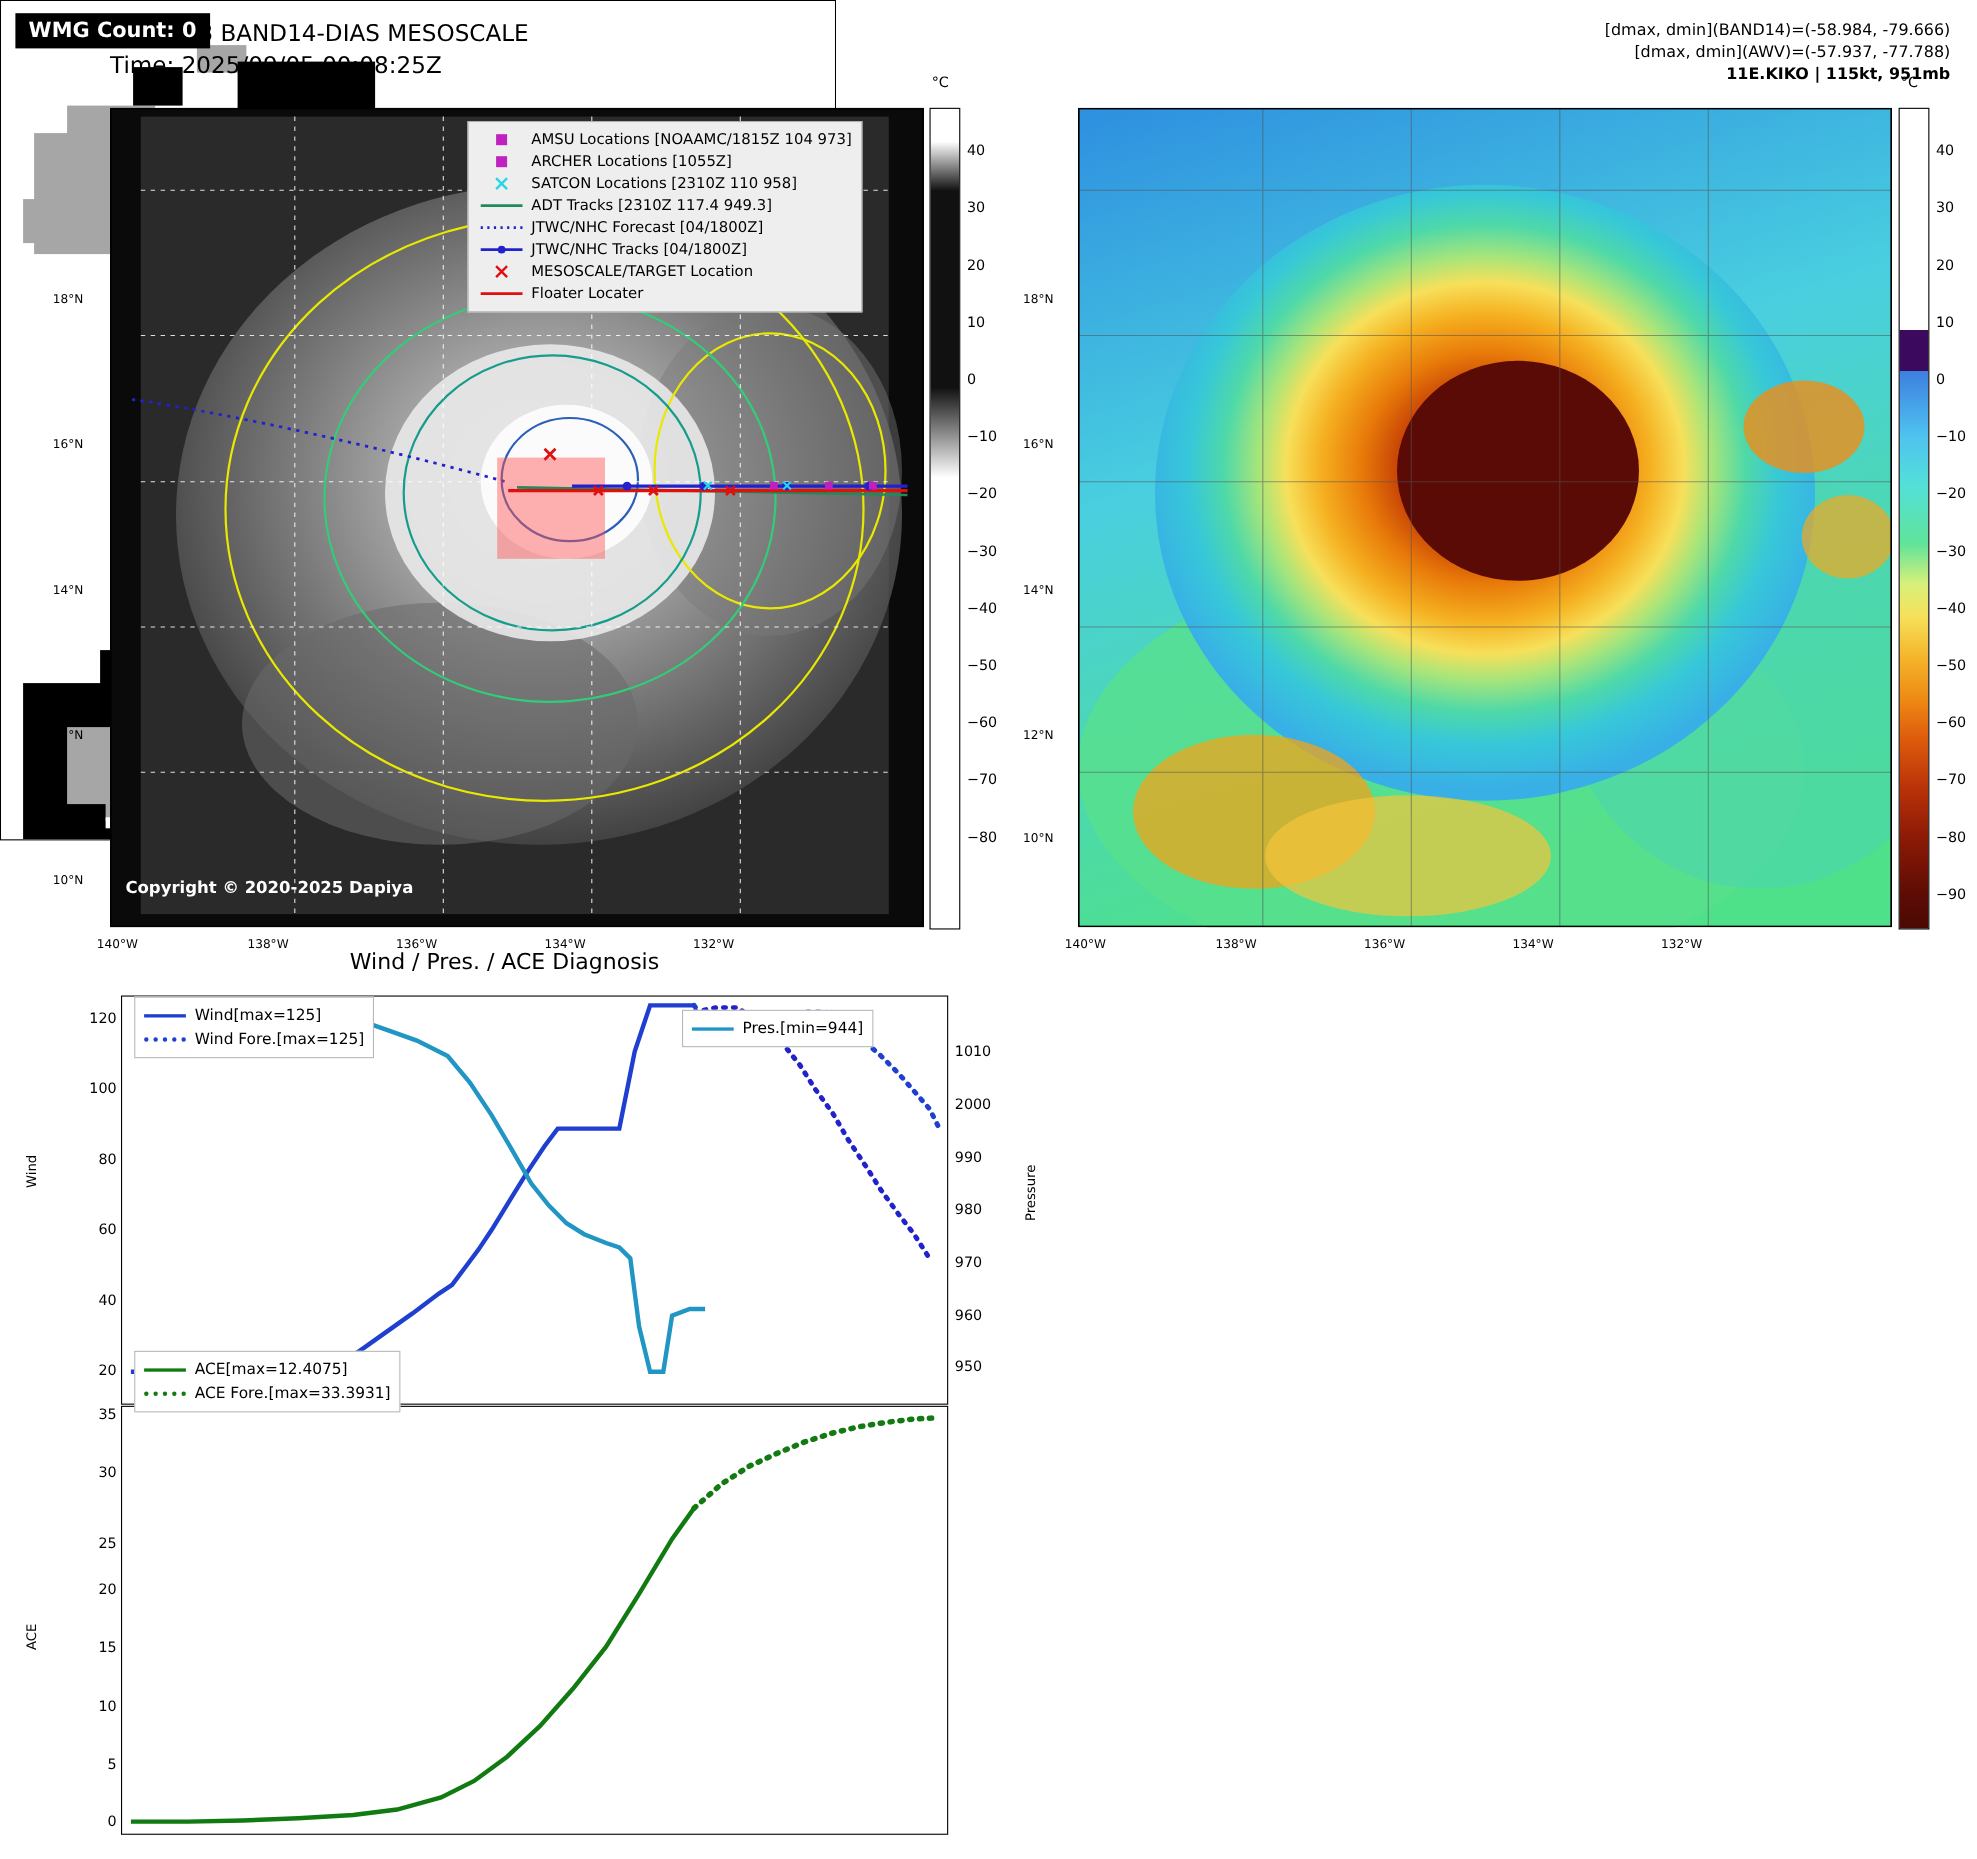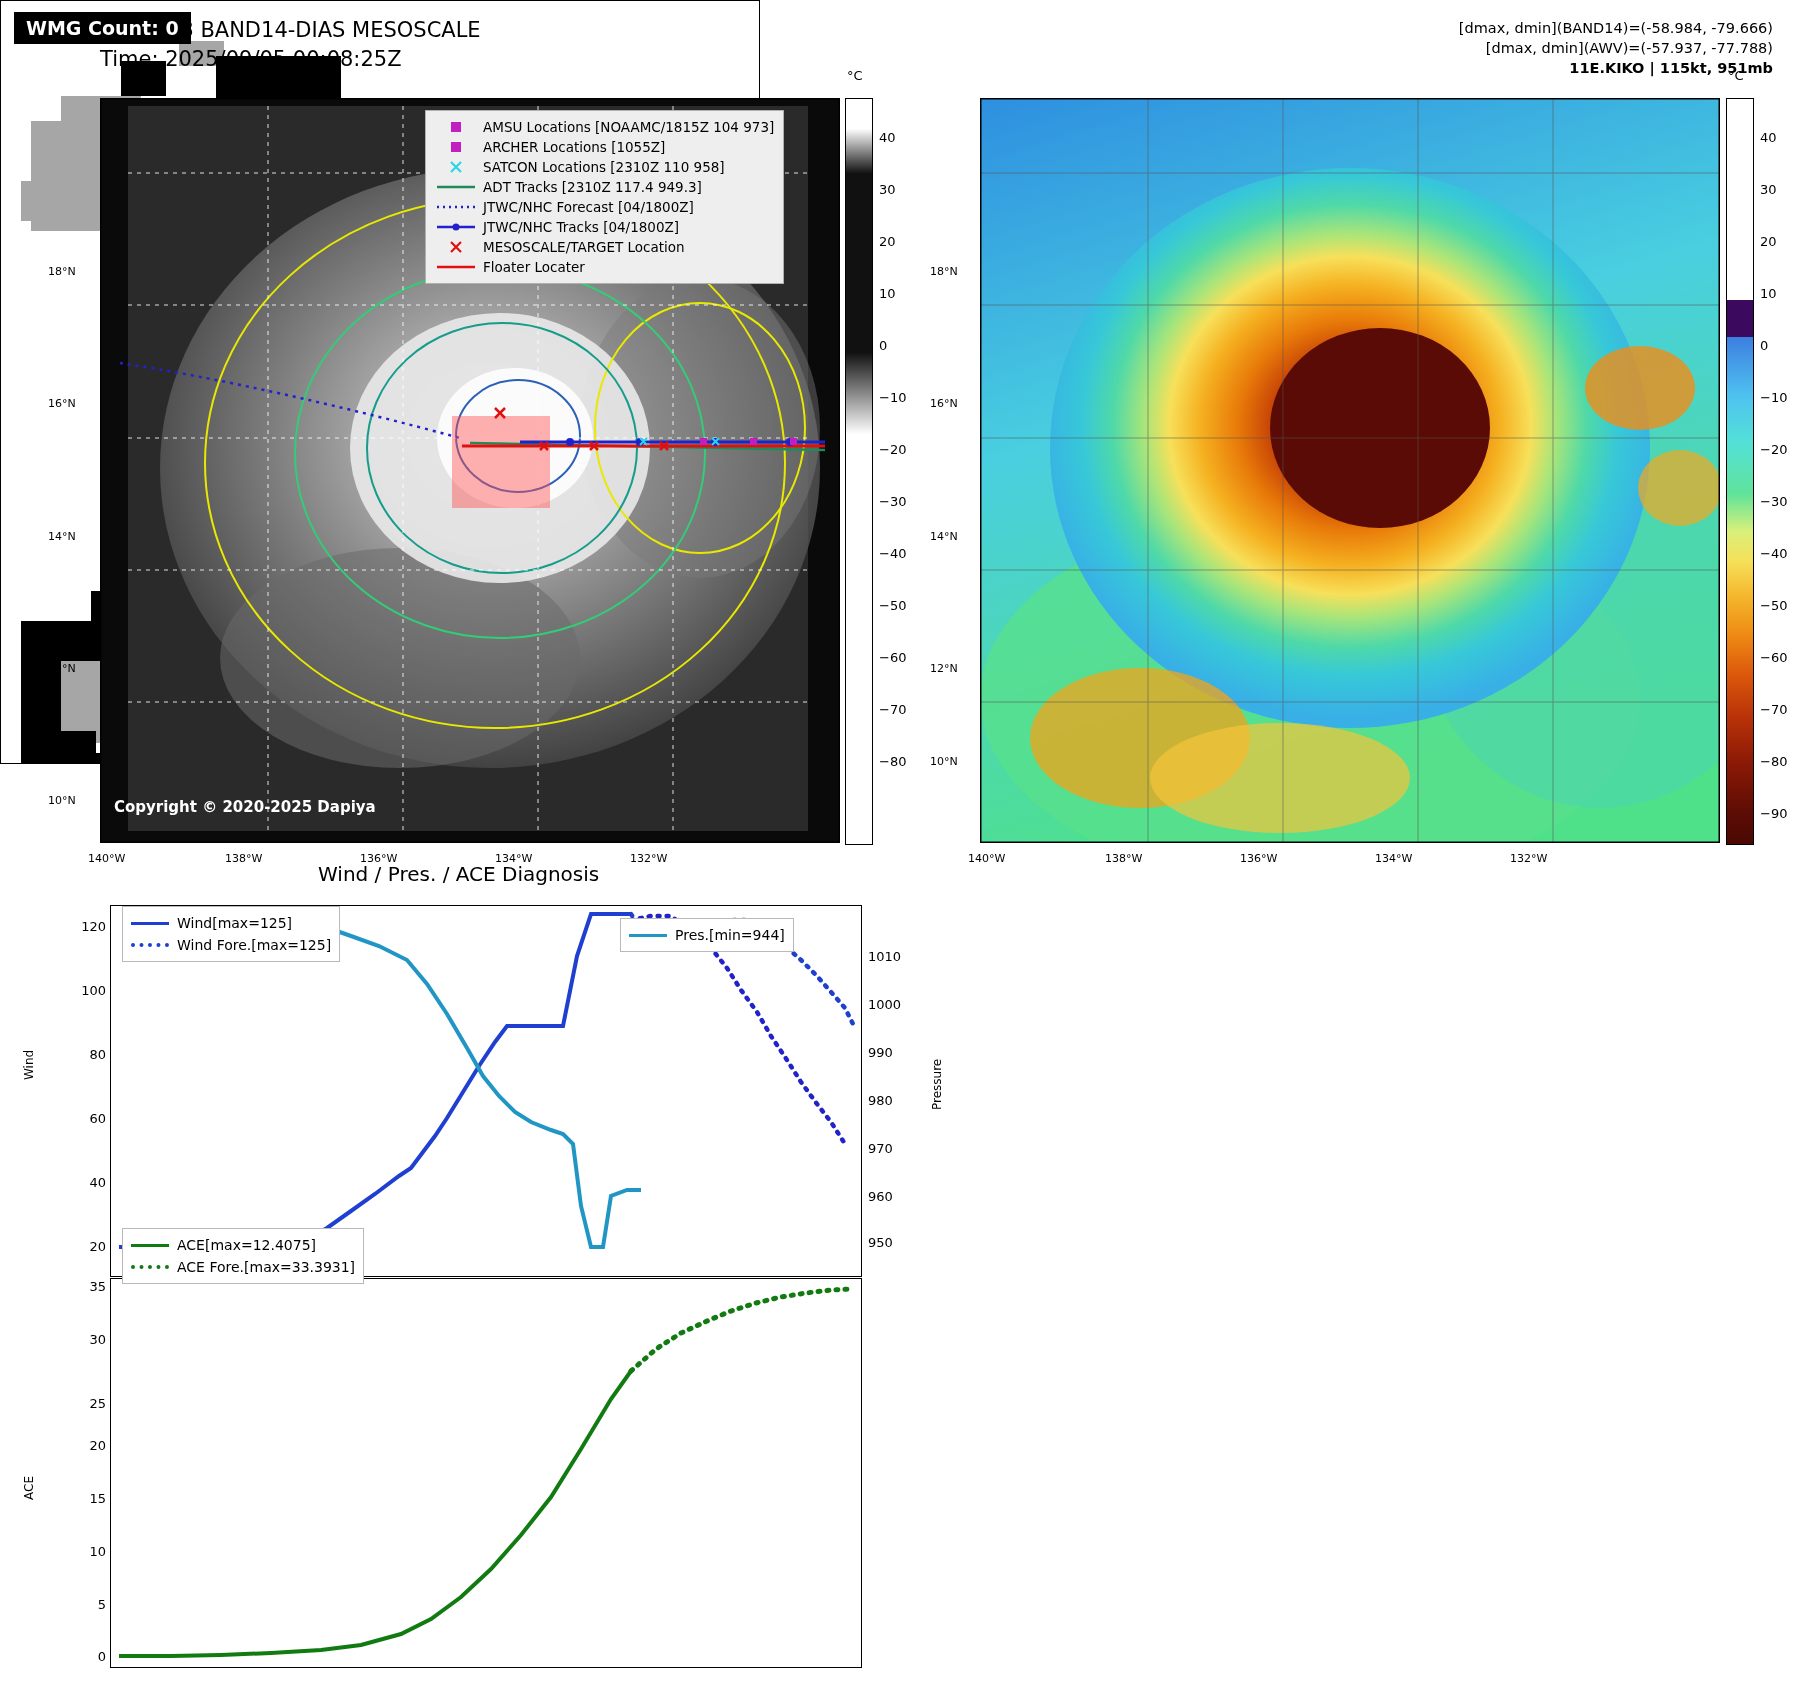--- a/index.html
+++ b/index.html
@@ -360,21 +360,21 @@
   <div style="position:absolute;right:0;top:142px;">80</div>
   <div style="position:absolute;right:0;top:78px;">100</div>
   <div style="position:absolute;right:0;top:14px;">120</div>
 </div>
 <div style="position:absolute;left:868px;top:905px;width:50px;height:370px;font-size:13px;">
   <div style="position:absolute;left:0;top:330px;">950</div>
   <div style="position:absolute;left:0;top:284px;">960</div>
   <div style="position:absolute;left:0;top:236px;">970</div>
   <div style="position:absolute;left:0;top:188px;">980</div>
   <div style="position:absolute;left:0;top:140px;">990</div>
-  <div style="position:absolute;left:0;top:92px;">1000</div>
+  <div style="position:absolute;left:0;top:92px;">2000</div>
   <div style="position:absolute;left:0;top:44px;">1010</div>
 </div>
 <div class="axname" style="position:absolute;left:22px;top:1080px;transform:rotate(-90deg);transform-origin:left top;">Wind</div>
 <div class="axname" style="position:absolute;left:930px;top:1110px;transform:rotate(-90deg);transform-origin:left top;">Pressure</div>
 
 <div class="plotframe" style="left:110px;top:1278px;width:750px;height:388px;">
   <svg width="750" height="388" viewBox="0 0 750 388" preserveAspectRatio="none" style="display:block;">
     <polyline fill="none" stroke="#117a11" stroke-width="4" points="8,377 60,377 110,376 160,374 210,371 250,366 290,355 320,340 350,318 380,290 410,256 440,218 470,170 500,120 520,92"></polyline>
     <polyline fill="none" stroke="#117a11" stroke-width="5" stroke-dasharray="2 7" stroke-linecap="round" points="520,92 545,70 570,54 596,42 620,32 645,24 670,18 695,14 720,11 740,10"></polyline>
   </svg>

